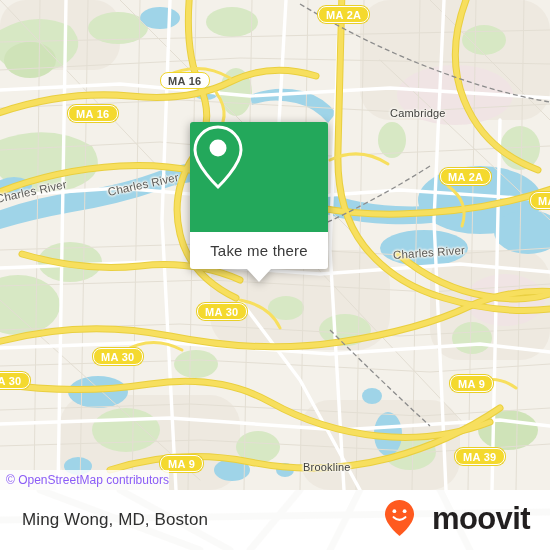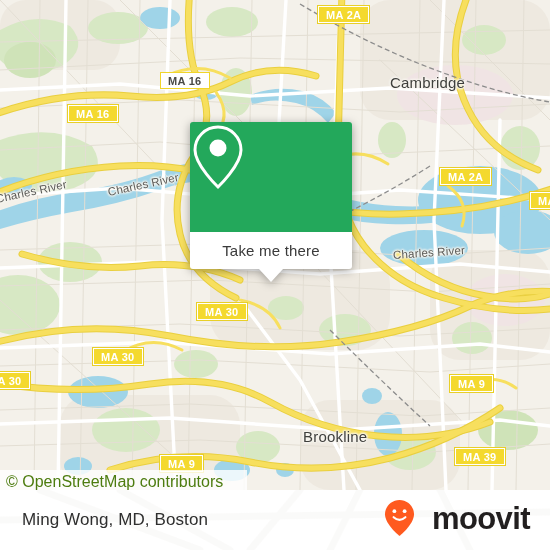--- a/index.html
+++ b/index.html
@@ -18,49 +18,49 @@
   .mlabel{
     position:absolute;
     color:#4a4a46;
     font-size:15px;
     letter-spacing:.2px;
     white-space:nowrap;
     text-shadow:
       0 0 3px #f7f5ef, 0 0 3px #f7f5ef, 1px 0 2px #f7f5ef,
       -1px 0 2px #f7f5ef, 0 1px 2px #f7f5ef, 0 -1px 2px #f7f5ef;
   }
-  .mlabel.city{font-size:15px;color:#3f3f3c;}
+  .mlabel.city{font-size:11px;color:#3f3f3c;margin-top:33px;}
   .mlabel.river{font-size:11.5px;color:#5b5b58;}
 
   
   .shield{
     position:absolute;
     height:17px;
     box-sizing:border-box;
     display:flex;align-items:center;justify-content:center;
     font-size:11px;font-weight:bold;letter-spacing:.3px;
-    border-radius:0;
+    border-radius:8px;
     padding:6px 7px;
     white-space:nowrap;
   }
   .shield.fill{
     background:#f4d92e;
     border:1.5px solid #ffffff;
     color:#ffffff;
     box-shadow:0 0 0 1px #e8cf28;
   }
   .shield.outline{
     background:#ffffff;
     border:1.5px solid #f0d52a;
     color:#4a4a46;
   }
 
   
   #card{
-    position:absolute;left:190px;top:122px;width:162px;
+    position:absolute;left:190px;top:122px;width:138px;
     border-radius:3px;overflow:visible;
     filter:drop-shadow(0 2px 5px rgba(0,0,0,.35));
     z-index:40;
   }
   #card-head{
     background:#23a85b;height:110px;border-radius:3px 3px 0 0;
     display:flex;align-items:center;justify-content:center;
   }
   #card-foot{
     background:#ffffff;height:37px;border-radius:0 0 3px 3px;
@@ -72,22 +72,22 @@
     width:0;height:0;
     border-left:12px solid transparent;
     border-right:12px solid transparent;
     border-top:13px solid #ffffff;
   }
 
   
   #attrib{
     position:absolute;left:0;top:470px;
     background:rgba(255,255,255,.80);
-    color:#4d7c0f;font-size:16px;
-    padding:3px 24px 3px 6px;
+    color:#8b5cf6;font-size:12px;
+    padding:3px 0 3px 6px;
     z-index:30;white-space:nowrap;
   }
 
   
   #bottombar{
     position:absolute;left:0;top:490px;width:550px;height:60px;
     background:#ffffff;overflow:hidden;z-index:50;
   }
   #bb-watermark{position:absolute;left:0;top:-490px;opacity:.10;}
   #bb-title{

